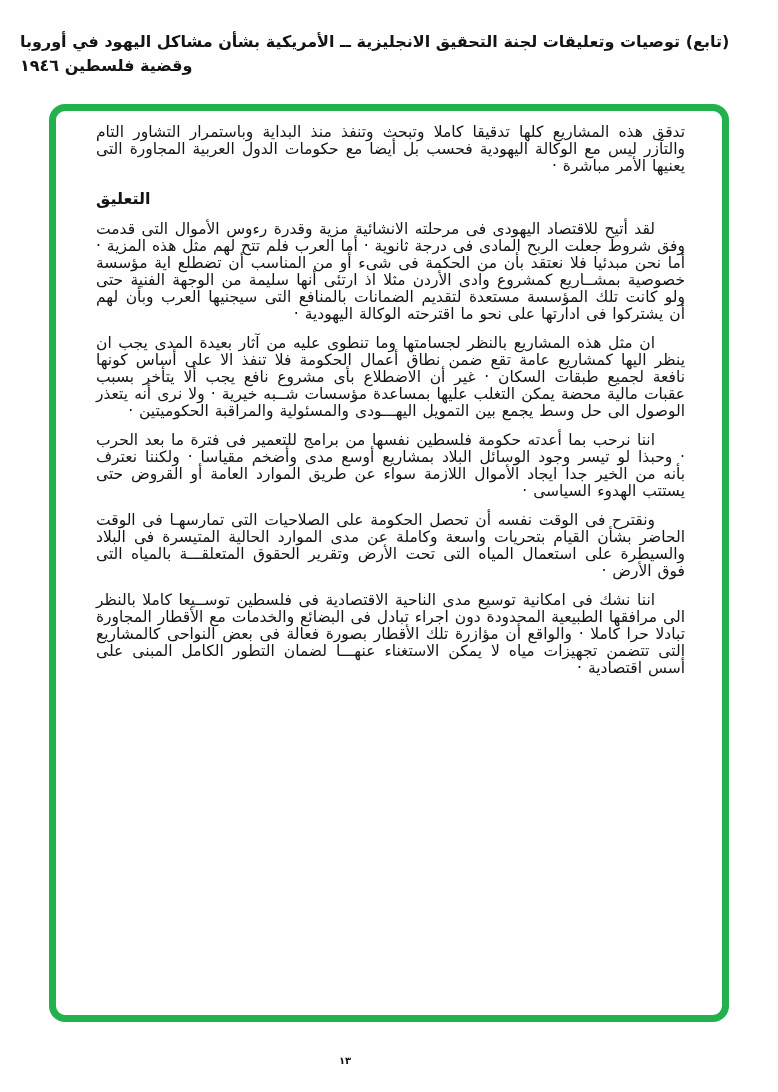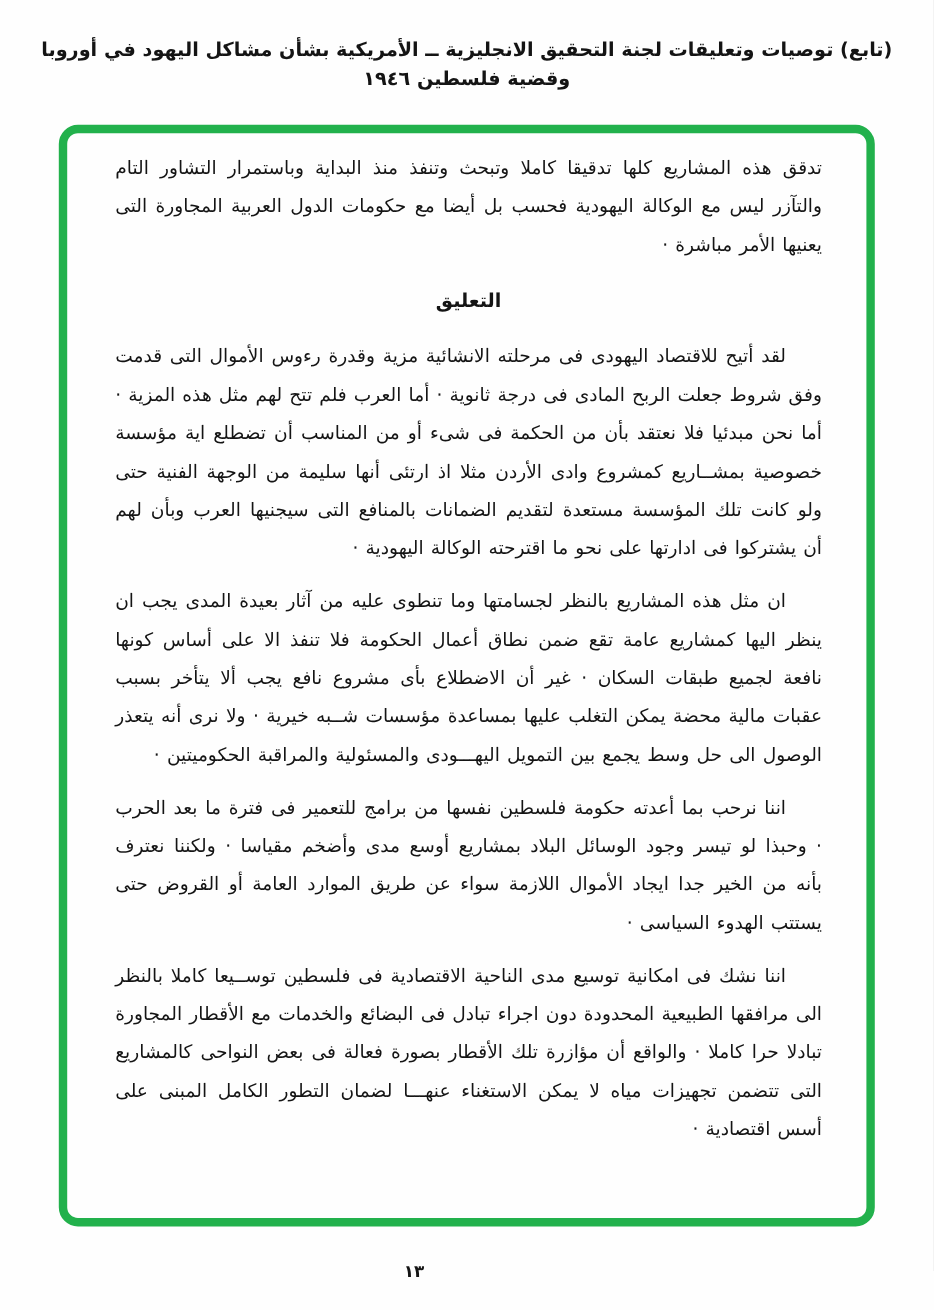--- a/index.html
+++ b/index.html
@@ -16,21 +16,21 @@
     font-family: "DejaVu Sans", sans-serif;
     color: #141414;
     overflow: hidden;
   }
   
   .page-header {
     position: absolute;
     top: 30px;
     left: 0;
     width: 100%;
-    text-align: center;
+    text-align: left;
     direction: rtl;
   }
   .header-title {
     font-size: 16px;
     font-weight: bold;
     line-height: 24px;
     padding: 0 20px;
     letter-spacing: 0;
   }
   .header-source {
@@ -53,49 +53,49 @@
     overflow: hidden;
   }
   .box-content {
     box-sizing: border-box;
     width: 100%;
     height: 100%;
     padding: 13px 37px 16px 40px;
     direction: rtl;
     text-align: justify;
     font-size: 15.5px;
-    line-height: 32px;
+    line-height: 17px;
     word-spacing: 1px;
   }
   .box-content p {
     margin: 12px 0 0 0;
     text-indent: 30px;
   }
   .box-content p.continuation {
     margin-top: 0;
     text-indent: 0;
   }
   .section-heading {
     margin: 15px 0 14px 0;
-    text-align: center;
+    text-align: left;
     font-size: 16px;
     font-weight: bold;
   }
   
   .page-footer {
     position: absolute;
     bottom: 24px;
     left: 0;
     width: 100%;
     text-align: center;
   }
   .page-number {
     display: inline-block;
     transform: translateX(-44px);
-    font-size: 14px;
+    font-size: 10px;
     font-weight: bold;
     direction: rtl;
   }
 </style>
 </head>
 <body>
 
 <div class="page">
 
   <div class="page-header">
@@ -108,20 +108,21 @@
       <p class="continuation">تدقق هذه المشاريع كلها تدقيقا كاملا وتبحث وتنفذ منذ البداية وباستمرار التشاور التام والتآزر ليس مع الوكالة اليهودية فحسب بل أيضا مع حكومات الدول العربية المجاورة التى يعنيها الأمر مباشرة ·</p>
 
       <div class="section-heading">التعليق</div>
 
       <p>لقد أتيح للاقتصاد اليهودى فى مرحلته الانشائية مزية وقدرة رءوس الأموال التى قدمت وفق شروط جعلت الربح المادى فى درجة ثانوية · أما العرب فلم تتح لهم مثل هذه المزية · أما نحن مبدئيا فلا نعتقد بأن من الحكمة فى شىء أو من المناسب أن تضطلع اية مؤسسة خصوصية بمشــاريع كمشروع وادى الأردن مثلا اذ ارتئى أنها سليمة من الوجهة الفنية حتى ولو كانت تلك المؤسسة مستعدة لتقديم الضمانات بالمنافع التى سيجنيها العرب وبأن لهم أن يشتركوا فى ادارتها على نحو ما اقترحته الوكالة اليهودية ·</p>
 
       <p>ان مثل هذه المشاريع بالنظر لجسامتها وما تنطوى عليه من آثار بعيدة المدى يجب ان ينظر اليها كمشاريع عامة تقع ضمن نطاق أعمال الحكومة فلا تنفذ الا على أساس كونها نافعة لجميع طبقات السكان · غير أن الاضطلاع بأى مشروع نافع يجب ألا يتأخر بسبب عقبات مالية محضة يمكن التغلب عليها بمساعدة مؤسسات شــبه خيرية · ولا نرى أنه يتعذر الوصول الى حل وسط يجمع بين التمويل اليهـــودى والمسئولية والمراقبة الحكوميتين ·</p>
 
       <p>اننا نرحب بما أعدته حكومة فلسطين نفسها من برامج للتعمير فى فترة ما بعد الحرب · وحبذا لو تيسر وجود الوسائل البلاد بمشاريع أوسع مدى وأضخم مقياسا · ولكننا نعترف بأنه من الخير جدا ايجاد الأموال اللازمة سواء عن طريق الموارد العامة أو القروض حتى يستتب الهدوء السياسى ·</p>
 
+      <p>ونقترح فى الوقت نفسه أن تحصل الحكومة على الصلاحيات التى تمارسهـا فى الوقت الحاضر بشأن القيام بتحريات واسعة وكاملة عن مدى الموارد الحالية المتيسرة فى البلاد والسيطرة على استعمال المياه التى تحت الأرض وتقرير الحقوق المتعلقـــة بالمياه التى فوق الأرض ·</p>
 
       <p>اننا نشك فى امكانية توسيع مدى الناحية الاقتصادية فى فلسطين توســيعا كاملا بالنظر الى مرافقها الطبيعية المحدودة دون اجراء تبادل فى البضائع والخدمات مع الأقطار المجاورة تبادلا حرا كاملا · والواقع أن مؤازرة تلك الأقطار بصورة فعالة فى بعض النواحى كالمشاريع التى تتضمن تجهيزات مياه لا يمكن الاستغناء عنهـــا لضمان التطور الكامل المبنى على أسس اقتصادية ·</p>
 
     </div>
   </div>
 
   <div class="page-footer">
     <span class="page-number">١٣</span>
   </div>
 

